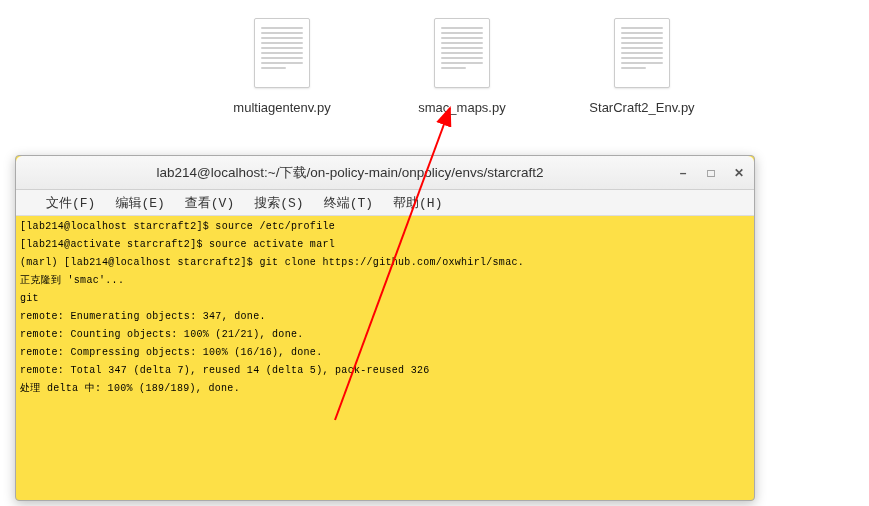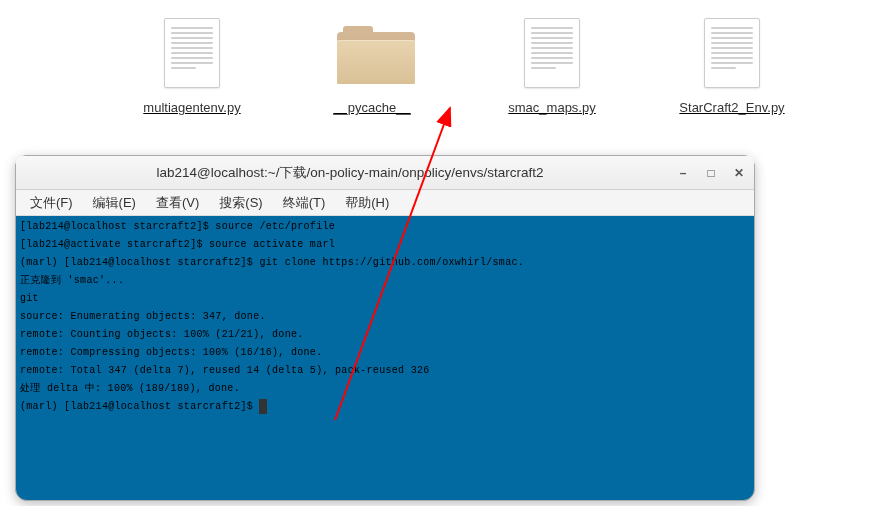--- a/index.html
+++ b/index.html
@@ -1,37 +1,37 @@
 <!DOCTYPE html>
 <html><head>
   <meta charset="utf-8">
   <style>
     * { box-sizing: border-box; margin: 0; padding: 0; }
     body { font-family: sans-serif; background: #fff; width: 869px; height: 506px; position: relative; overflow: hidden; }
     
-    .desktop-area { position: absolute; top: 0; left: 60px; right: 5px; height: 140px; display: flex; gap: 60px; padding-top: 10px; justify-content: center; text-decoration: underline; }
+    .desktop-area { position: absolute; top: 0; left: 60px; right: 5px; height: 140px; display: flex; gap: 60px; padding-top: 10px; justify-content: center; }
     .file-item { display: flex; flex-direction: column; align-items: center; width: 120px; }
     .file-icon { width: 70px; height: 86px; display: flex; align-items: center; justify-content: center; }
     .file-label { font-size: 13px; color: #333; margin-top: 4px; text-align: center; }
     
     .doc-icon { width: 56px; height: 70px; background: #fff; border: 1px solid #ccc; border-radius: 2px; padding: 8px 6px; display: flex; flex-direction: column; gap: 3px; box-shadow: 0 1px 2px rgba(0,0,0,0.1); }
     .doc-line { height: 2px; background: #d0d0d0; border-radius: 1px; }
     
     .folder-icon { width: 78px; height: 62px; position: relative; }
     .folder-back { position: absolute; bottom: 0; width: 78px; height: 52px; background: linear-gradient(#d4b896, #c9a876); border-radius: 4px 4px 2px 2px; }
     .folder-tab { position: absolute; top: 4px; left: 6px; width: 30px; height: 10px; background: #d4b896; border-radius: 3px 3px 0 0; }
     .folder-front { position: absolute; bottom: 0; width: 78px; height: 44px; background: linear-gradient(#e8d4b0, #d9c096); border-radius: 2px; box-shadow: inset 0 1px 0 rgba(255,255,255,0.3); }
     
-    .terminal-window { position: absolute; left: 15px; top: 155px; width: 740px; height: 346px; background: #0369a1; border: 1px solid #aaa; border-radius: 12px; box-shadow: 0 3px 12px rgba(0,0,0,0.25); }
+    .terminal-window { position: absolute; left: 15px; top: 155px; width: 740px; height: 346px; background: #fde047; border: 1px solid #aaa; border-radius: 4px; box-shadow: 0 3px 12px rgba(0,0,0,0.25); }
     .title-bar { height: 34px; background: linear-gradient(#f8f8f8, #ececec); border-bottom: 1px solid #d0d0d0; display: flex; align-items: center; padding: 0 8px; border-radius: 6px 6px 0 0; }
     .window-title { flex: 1; text-align: center; font-size: 13.5px; color: #333; }
     .window-controls { display: flex; gap: 14px; }
     .win-btn { width: 14px; height: 14px; cursor: pointer; display: flex; align-items: center; justify-content: center; font-size: 12px; color: #555; font-weight: bold; }
     
-    .menu-bar { height: 26px; background: #f5f5f5; border-bottom: 1px solid #ddd; display: flex; padding: 0 4px; }
+    .menu-bar { height: 26px; background: #f5f5f5; border-bottom: 1px solid #ddd; display: flex; padding: 0 20px; font-family: Liberation Mono, monospace; }
     .menu-item { padding: 4px 10px; font-size: 13px; color: #333; cursor: pointer; }
     
     .terminal-body { padding: 2px 4px; font-family: 'Courier New', monospace; font-size: 10px; line-height: 18px; color: #000; letter-spacing: 0.3px; }
     .terminal-line { white-space: pre; }
     .cursor-block { display: inline-block; width: 8px; height: 15px; background: #333; vertical-align: middle; }
     
     .arrow-svg { position: absolute; pointer-events: none; }
   </style>
 </head>
 <body>
@@ -45,30 +45,20 @@
           <div class="doc-line"></div>
           <div class="doc-line"></div>
           <div class="doc-line"></div>
           <div class="doc-line"></div>
           <div class="doc-line"></div>
           <div class="doc-line"></div>
           <div class="doc-line" style="width:60%"></div>
         </div>
     </div>
     <div class="file-label">multiagentenv.py</div>
-  </div>
-  <div class="file-item">
-    <div class="file-icon">
-      <div class="folder-icon">
-          <div class="folder-tab"></div>
-          <div class="folder-back"></div>
-          <div class="folder-front"></div>
-        </div>
-    </div>
-    <div class="file-label">__pycache__</div>
   </div>
   <div class="file-item">
     <div class="file-icon">
       <div class="doc-icon">
           <div class="doc-line"></div>
           <div class="doc-line"></div>
           <div class="doc-line"></div>
           <div class="doc-line"></div>
           <div class="doc-line"></div>
           <div class="doc-line"></div>
@@ -113,26 +103,25 @@
     <div class="menu-item">搜索(S)</div>
     <div class="menu-item">终端(T)</div>
     <div class="menu-item">帮助(H)</div>
   </div>
   <div class="terminal-body">
     <div class="terminal-line">[lab214@localhost starcraft2]$ source /etc/profile</div>
     <div class="terminal-line">[lab214@activate starcraft2]$ source activate marl</div>
     <div class="terminal-line">(marl) [lab214@localhost starcraft2]$ git clone https://github.com/oxwhirl/smac.</div>
     <div class="terminal-line">正克隆到 'smac'...</div>
     <div class="terminal-line">git</div>
-    <div class="terminal-line">source: Enumerating objects: 347, done.</div>
+    <div class="terminal-line">remote: Enumerating objects: 347, done.</div>
     <div class="terminal-line">remote: Counting objects: 100% (21/21), done.</div>
     <div class="terminal-line">remote: Compressing objects: 100% (16/16), done.</div>
     <div class="terminal-line">remote: Total 347 (delta 7), reused 14 (delta 5), pack-reused 326</div>
     <div class="terminal-line">处理 delta 中: 100% (189/189), done.</div>
-    <div class="terminal-line"><span>(marl) [lab214@localhost starcraft2]$ </span><span class="cursor-block"></span></div>
   </div>
 
 </div>
 
 <svg class="arrow-svg" style="left:0; top:0; width:869px; height:506px;">
   <defs>
     <marker id="arrowhead" markerWidth="10" markerHeight="8" refX="9" refY="4" orient="auto">
       <polygon points="0 0, 10 4, 0 8" fill="#ff0000"></polygon>
     </marker>
   </defs>

